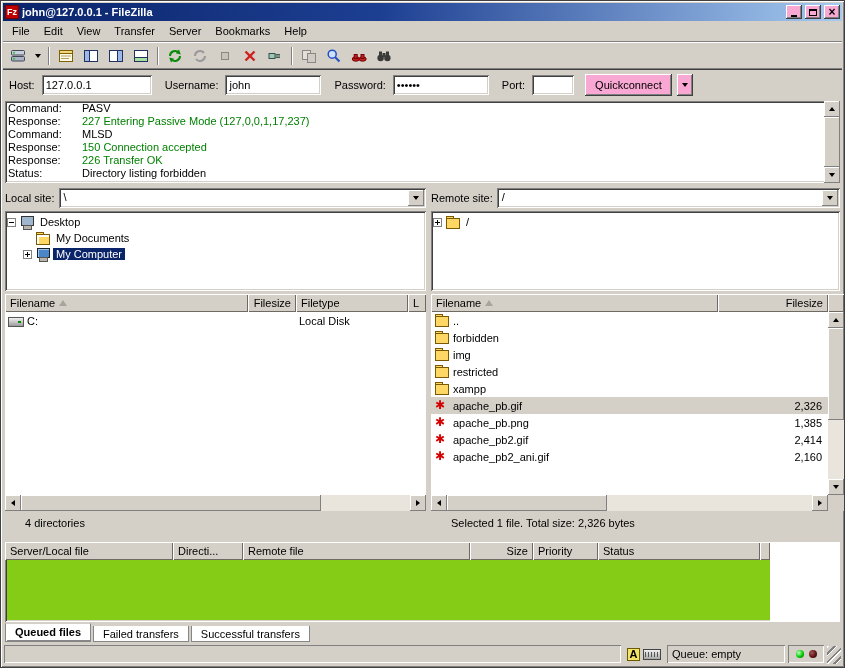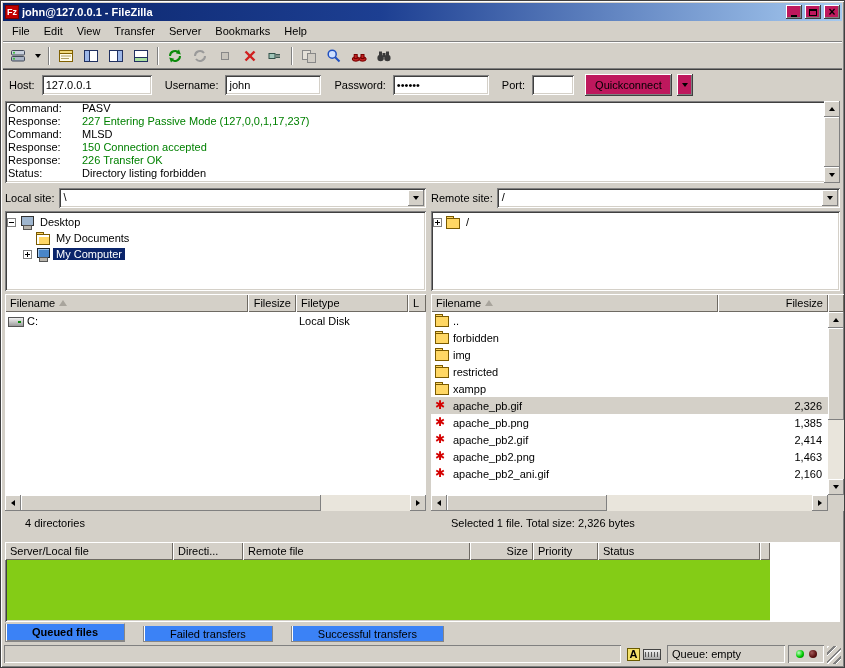--- a/index.html
+++ b/index.html
@@ -4,21 +4,21 @@
 <style>
   * { box-sizing: border-box; margin: 0; padding: 0; }
   html,body { width:845px; height:668px; overflow:hidden; }
   body { font-family:"Liberation Sans", sans-serif; font-size:11px; color:#000; background:#d4d0c8; }
 
   .window{ width:845px; height:668px; background:#d4d0c8; border:1px solid #404040;
            box-shadow: inset 1px 1px 0 #fff, inset -1px -1px 0 #808080;
            padding:2px; display:flex; flex-direction:column; }
 
   
-  .raised   { background:#be185d; box-shadow: inset -1px -1px 0 #404040, inset 1px 1px 0 #fff, inset -2px -2px 0 #808080; }
+  .raised   { background:#f9a8d4; box-shadow: inset -1px -1px 0 #404040, inset 1px 1px 0 #fff, inset -2px -2px 0 #808080; }
   .raised-thin { background:#d4d0c8; box-shadow: inset -1px -1px 0 #808080, inset 1px 1px 0 #fff; }
   .sunken   { background:#fff; box-shadow: inset 1px 1px 0 #808080, inset -1px -1px 0 #fff, inset 2px 2px 0 #404040, inset -2px -2px 0 #d4d0c8; }
   .sunken-thin { box-shadow: inset 1px 1px 0 #808080, inset -1px -1px 0 #fff; }
 
   
   .titlebar{ height:18px; flex:none; display:flex; align-items:center; gap:3px; padding:0 2px;
              background:linear-gradient(90deg,#0a246a 0%, #1d3f92 45%, #a6caf0 100%); color:#fff; }
   .app-icon{ width:14px; height:14px; background:#c00000; border:1px solid #7a0000; color:#fff;
              font:bold 9px/12px "Liberation Sans",sans-serif; text-align:center; flex:none;}
   .title-text{ flex:1; font-weight:bold; font-size:11px; white-space:nowrap; overflow:hidden; }
@@ -130,22 +130,22 @@
   .status-left{ width:421px; flex:none; padding:2px 4px; }
   .status-right{ flex:1; margin-left:5px; padding:2px 4px; }
 
   
   .queueview{ height:80px; flex:none; margin:10px 2px 0; background:#84cc16; display:flex; flex-direction:row; }
   .qc-0{ width:168px; flex:none; } .qc-1{ width:70px; flex:none; } .qc-2{ width:227px; flex:none; }
   .qc-3{ width:63px; flex:none; } .qc-4{ width:65px; flex:none; } .qc-5{ width:162px; flex:none; }
   .queue-body{ flex:1; background:#fff; }
 
   .tabs-row{ height:20px; flex:none; display:flex; align-items:flex-end; padding:1px 2px 0; gap:0; }
-  .tab{ height:16px; padding:2px 26px; background:#3b82f6; border:1px solid #868686; border-top:none;
-        margin-right:18px; box-shadow: inset 1px 0 0 #fff; white-space:nowrap; }
+  .tab{ height:16px; padding:2px 9px; background:#ffffff; border:1px solid #868686; border-top:none;
+        margin-right:2px; box-shadow: inset 1px 0 0 #fff; white-space:nowrap; }
   .tab.active{ height:19px; font-weight:bold; border-top:1px solid #d4d0c8; box-shadow: inset 1px 0 0 #fff, inset 0 -1px 0 #868686; }
 
   
   .statusbar{ height:23px; flex:none; display:flex; align-items:center; gap:3px; padding:2px 1px 1px; }
   .sb-spacer{ flex:1; height:18px; }
   .sb-icons{ height:18px; display:flex; align-items:center; gap:3px; padding:0 3px; }
   .icon-ascii{ width:13px; height:13px; display:flex; align-items:center; justify-content:center;
                font-weight:bold; color:#000; background:#f5e26a; border:1px solid #6a5a00; }
   .icon-kb{ width:18px; height:11px; border:1px solid #444; background:linear-gradient(#f0f0f0,#a8a8a8); position:relative; }
   .icon-kb::before{ content:""; position:absolute; left:1px; top:2px; right:1px; height:5px;
@@ -503,27 +503,20 @@
           <div class="file-row">
             <span class="cell rc-name">
                 <span class="ic ic-broken"></span>
                 <span>apache_pb2.gif</span>
               </span>
             <span class="cell rc-size num">2,414</span>
           </div>
           <div class="file-row">
             <span class="cell rc-name">
                 <span class="ic ic-broken"></span>
-                <span>apache_pb2.png</span>
-              </span>
-            <span class="cell rc-size num">1,463</span>
-          </div>
-          <div class="file-row">
-            <span class="cell rc-name">
-                <span class="ic ic-broken"></span>
                 <span>apache_pb2_ani.gif</span>
               </span>
             <span class="cell rc-size num">2,160</span>
           </div>
         </div>
         <div class="vscroll">
           <span class="sbtn raised-thin">
               <span class="tri-up-s"></span>
             </span>
           <div class="thumb-v raised-thin" style="height:92px"></div>

